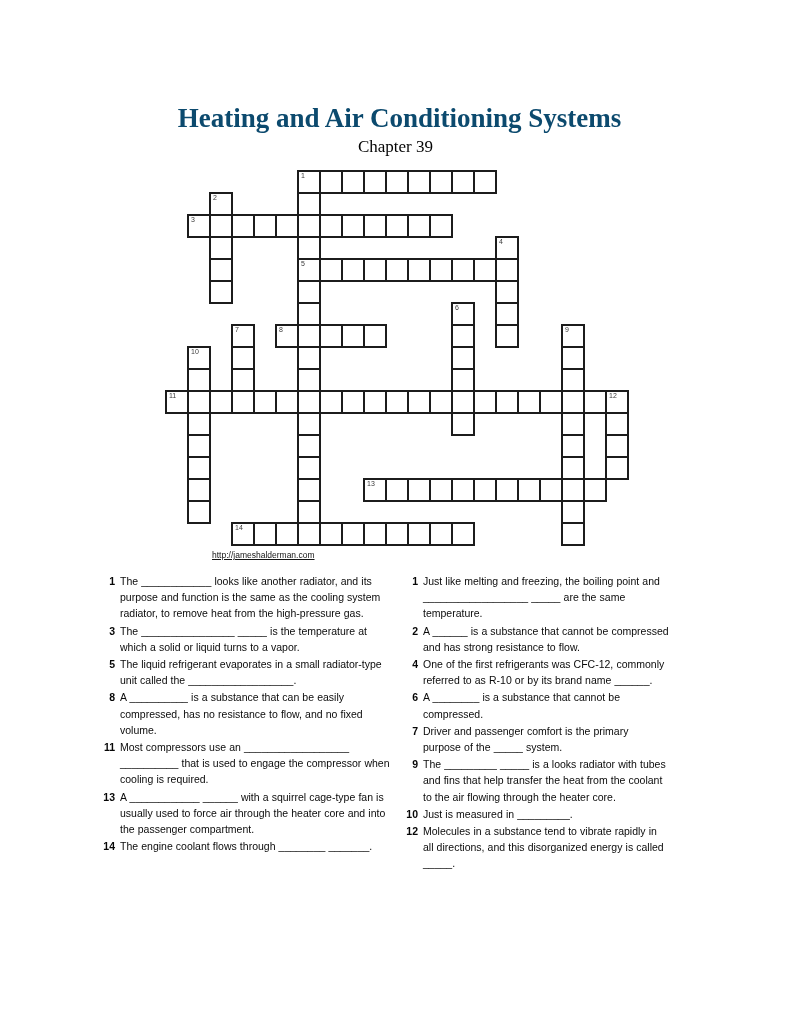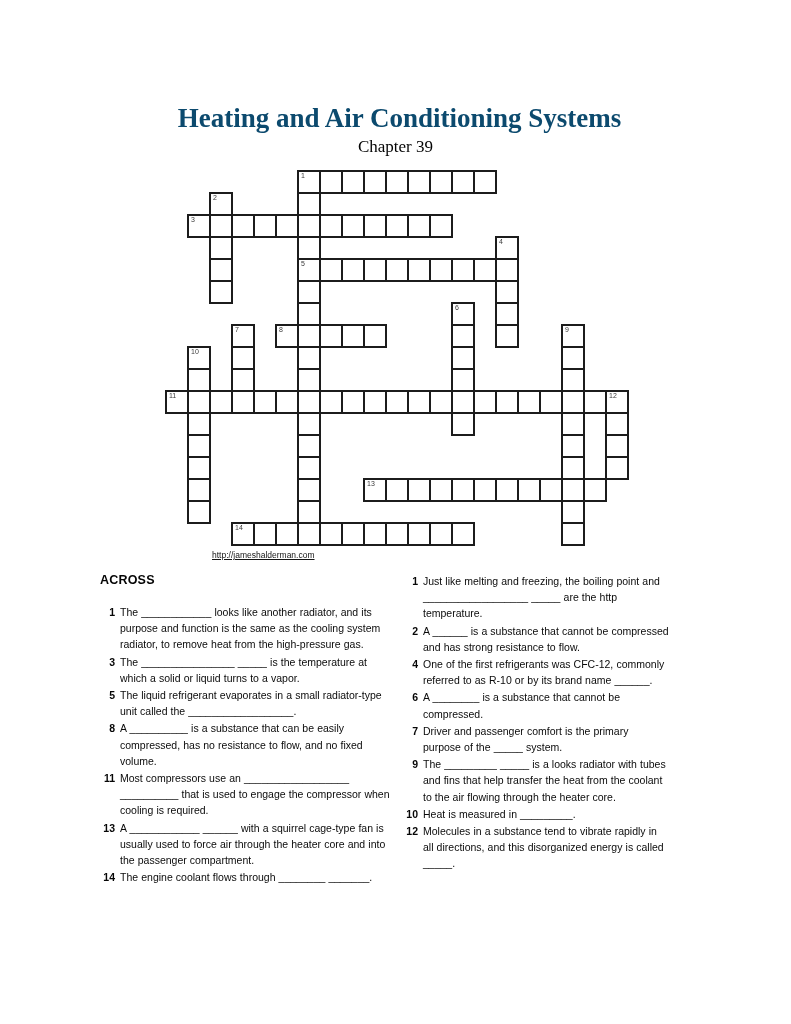--- a/index.html
+++ b/index.html
@@ -220,21 +220,20 @@
     <div class="cell" style="left: 187px; top: 478px;"></div>
     <div class="cell" style="left: 187px; top: 500px;"></div>
     <div class="cell" style="left: 605px; top: 412px;"></div>
     <div class="cell" style="left: 605px; top: 434px;"></div>
     <div class="cell" style="left: 605px; top: 456px;"></div>
   </div>
 
 <a class="source-link" href="#">http://jameshalderman.com</a>
 
 <div class="clues across">
-  <div class="clue-header">ACROSS</div>
   <div class="clue-list">
       <div class="clue">
         <div class="clue-num">1</div>
         <div class="clue-text">The ____________ looks like another radiator, and its purpose and function is the same as the cooling system radiator, to remove heat from the high-pressure gas.</div>
       </div>
       <div class="clue">
         <div class="clue-num">3</div>
         <div class="clue-text">The ________________ _____ is the temperature at which a solid or liquid turns to a vapor.</div>
       </div>
       <div class="clue">
@@ -257,21 +256,21 @@
         <div class="clue-num">14</div>
         <div class="clue-text">The engine coolant flows through ________ _______.</div>
       </div>
     </div>
 </div>
 
 <div class="clues down">
   <div class="clue-list">
       <div class="clue">
         <div class="clue-num">1</div>
-        <div class="clue-text">Just like melting and freezing, the boiling point and __________________ _____ are the http temperature.</div>
+        <div class="clue-text">Just like melting and freezing, the boiling point and __________________ _____ are the same temperature.</div>
       </div>
       <div class="clue">
         <div class="clue-num">2</div>
         <div class="clue-text">A ______ is a substance that cannot be compressed and has strong resistance to flow.</div>
       </div>
       <div class="clue">
         <div class="clue-num">4</div>
         <div class="clue-text">One of the first refrigerants was CFC-12, commonly referred to as R-10 or by its brand name ______.</div>
       </div>
       <div class="clue">
@@ -281,20 +280,20 @@
       <div class="clue">
         <div class="clue-num">7</div>
         <div class="clue-text">Driver and passenger comfort is the primary purpose of the _____ system.</div>
       </div>
       <div class="clue">
         <div class="clue-num">9</div>
         <div class="clue-text">The _________ _____ is a looks radiator with tubes and fins that help transfer the heat from the coolant to the air flowing through the heater core.</div>
       </div>
       <div class="clue">
         <div class="clue-num">10</div>
-        <div class="clue-text">Heat is measured in _________.</div>
+        <div class="clue-text">Just is measured in _________.</div>
       </div>
       <div class="clue">
         <div class="clue-num">12</div>
         <div class="clue-text">Molecules in a substance tend to vibrate rapidly in all directions, and this disorganized energy is called _____.</div>
       </div>
     </div>
 </div>
 
 </body></html>

